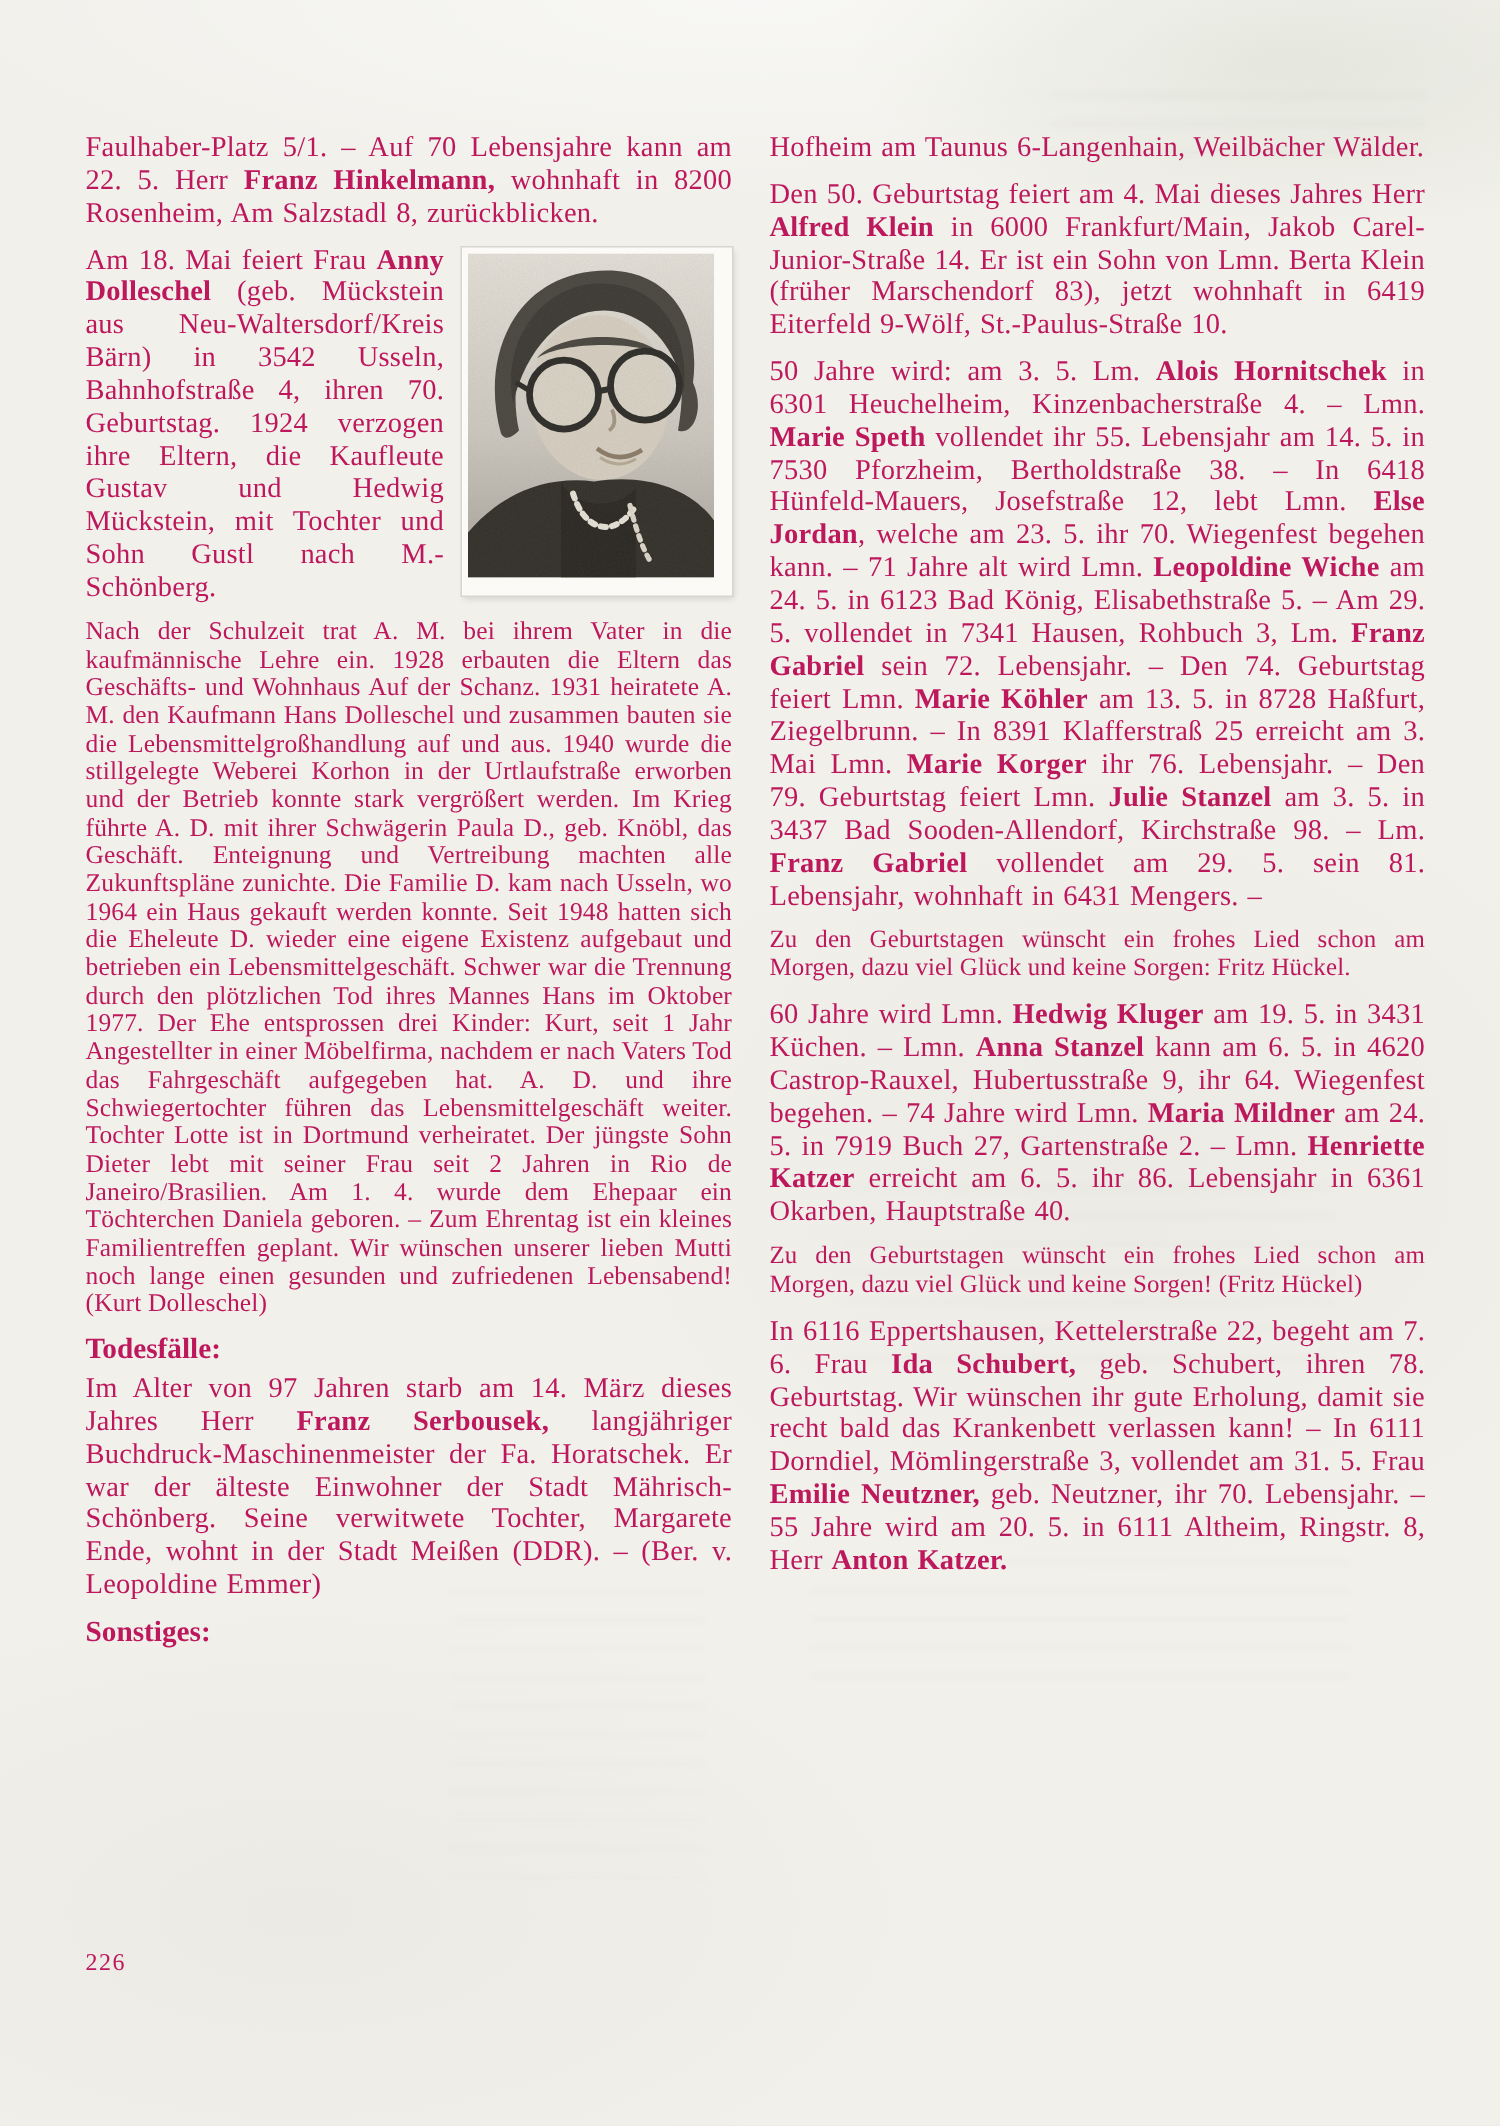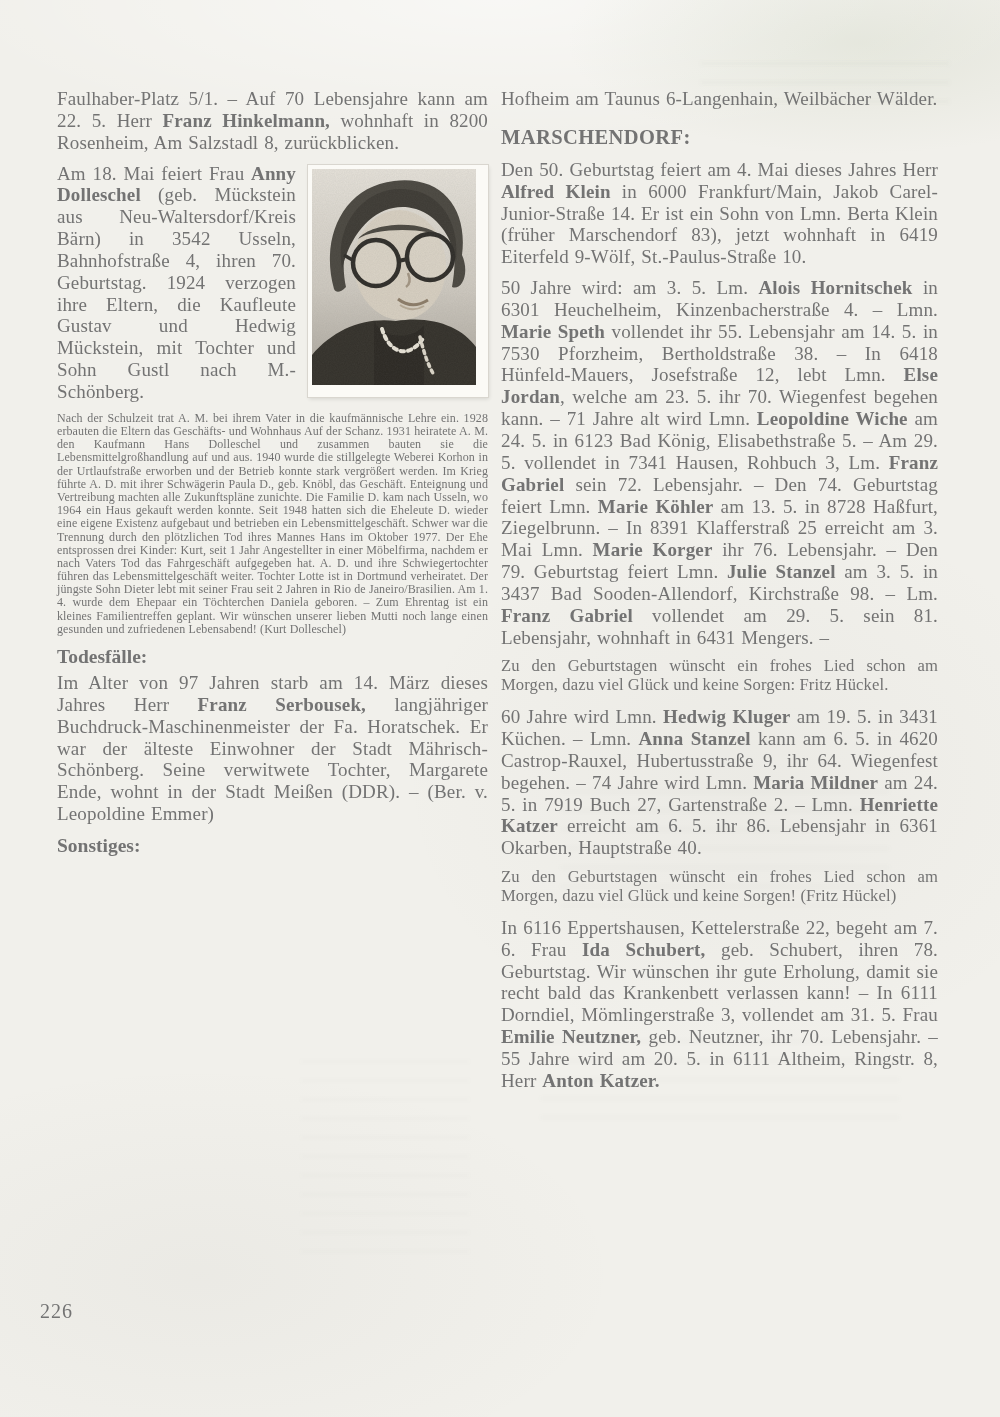--- a/index.html
+++ b/index.html
@@ -1,53 +1,53 @@
 <!DOCTYPE html>
 <html><head>
 <meta charset="utf-8">
 <style>
   html, body { margin:0; padding:0; background:#eceae5; }
   .page {
     position:relative;
     width:1000px; height:1417px;
     background:#f1f0eb;
     font-family:"Liberation Serif","DejaVu Serif",serif;
-    color:#737373;
+    color:#be185d;
     overflow:hidden;
   }
   
   .page::before {
     content:"";
     position:absolute; inset:0;
     background:
       radial-gradient(ellipse 420px 160px at 86% 3%, rgba(168,182,148,0.18), transparent 70%),
       radial-gradient(ellipse 600px 300px at 20% 90%, rgba(120,118,110,0.05), transparent 70%),
       radial-gradient(ellipse 500px 400px at 75% 55%, rgba(130,128,118,0.05), transparent 70%),
       radial-gradient(ellipse 800px 200px at 50% 0%, rgba(255,255,255,0.5), transparent 70%);
     pointer-events:none;
   }
   .col { position:absolute; top:88px; }
   .col-left  { left:57px;  width:431px; }
-  .col-right { left:501px; width:437px; }
+  .col-right { left:513px; width:437px; }
 
   p { margin:0; }
   .body-p {
     font-size:19px; line-height:1.15;
     text-align:justify;
     letter-spacing:0.15px; word-spacing:1px;
     margin-bottom:9px;
   }
   .small-p {
     font-size:16.6px; line-height:1.14;
     text-align:justify;
     letter-spacing:0.1px;
     margin-bottom:11px;
   }
   .bio-p {
-    font-size:12px; line-height:1.1;
+    font-size:17px; line-height:1.1;
     text-align:justify;
     letter-spacing:0.1px;
     clear:both;
     margin-bottom:10px;
   }
   .subhead {
     font-size:19.5px; font-weight:bold;
     margin:10px 0 4px 0;
   }
   .section-head {
@@ -62,22 +62,22 @@
     width:172px; height:224px;
     margin:2px 0 8px 12px;
     background:#fbfaf6;
     padding:4px;
     box-shadow:0 0 0 1px #d9d6cf, 1px 2px 4px rgba(0,0,0,0.12);
   }
   .photo-frame svg { display:block; width:164px; height:216px; }
 
   .page-number {
     position:absolute;
-    left:40px; top:1300px;
-    font-size:20px;
+    left:57px; top:1300px;
+    font-size:16px;
     letter-spacing:1px;
   }
 
   
   .ghost {
     position:absolute;
     pointer-events:none;
     background:repeating-linear-gradient(
       180deg,
       rgba(125,135,112,0.10) 0 3px,
@@ -154,21 +154,20 @@
     <p class="body-p"><span>Im Alter von 97 Jahren starb am 14. März dieses Jahres Herr </span><b>Franz Serbousek,</b><span> langjähriger Buchdruck-Maschinenmeister der Fa. Horatschek. Er war der älteste Einwohner der Stadt Mährisch-Schönberg. Seine verwitwete Tochter, Margarete Ende, wohnt in der Stadt Meißen (DDR). – (Ber. v. Leopoldine Emmer)</span></p>
 
     <h3 class="subhead">Sonstiges:</h3>
 
   </div>
 
   <div class="col col-right">
 
     <p class="body-p">Hofheim am Taunus 6-Langenhain, Weilbächer Wälder.</p>
 
-    <h2 class="section-head">MARSCHENDORF:</h2>
     <p class="body-p"><span>Den 50. Geburtstag feiert am 4. Mai dieses Jahres Herr </span><b>Alfred Klein</b><span> in 6000 Frankfurt/Main, Jakob Carel-Junior-Straße 14. Er ist ein Sohn von Lmn. Berta Klein (früher Marschendorf 83), jetzt wohnhaft in 6419 Eiterfeld 9-Wölf, St.-Paulus-Straße 10.</span></p>
     <p class="body-p"><span>50 Jahre wird: am 3. 5. Lm. </span><b>Alois Hornitschek</b><span> in 6301 Heuchelheim, Kinzenbacherstraße 4. – Lmn. </span><b>Marie Speth</b><span> vollendet ihr 55. Lebensjahr am 14. 5. in 7530 Pforzheim, Bertholdstraße 38. – In 6418 Hünfeld-Mauers, Josefstraße 12, lebt Lmn. </span><b>Else Jordan</b><span>, welche am 23. 5. ihr 70. Wiegenfest begehen kann. – 71 Jahre alt wird Lmn. </span><b>Leopoldine Wiche</b><span> am 24. 5. in 6123 Bad König, Elisabethstraße 5. – Am 29. 5. vollendet in 7341 Hausen, Rohbuch 3, Lm. </span><b>Franz Gabriel</b><span> sein 72. Lebensjahr. – Den 74. Geburtstag feiert Lmn. </span><b>Marie Köhler</b><span> am 13. 5. in 8728 Haßfurt, Ziegelbrunn. – In 8391 Klafferstraß 25 erreicht am 3. Mai Lmn. </span><b>Marie Korger</b><span> ihr 76. Lebensjahr. – Den 79. Geburtstag feiert Lmn. </span><b>Julie Stanzel</b><span> am 3. 5. in 3437 Bad Sooden-Allendorf, Kirchstraße 98. – Lm. </span><b>Franz Gabriel</b><span> vollendet am 29. 5. sein 81. Lebensjahr, wohnhaft in 6431 Mengers. –</span></p>
     <p class="small-p">Zu den Geburtstagen wünscht ein frohes Lied schon am Morgen, dazu viel Glück und keine Sorgen: Fritz Hückel.</p>
 
     <p class="body-p"><span>60 Jahre wird Lmn. </span><b>Hedwig Kluger</b><span> am 19. 5. in 3431 Küchen. – Lmn. </span><b>Anna Stanzel</b><span> kann am 6. 5. in 4620 Castrop-Rauxel, Hubertusstraße 9, ihr 64. Wiegenfest begehen. – 74 Jahre wird Lmn. </span><b>Maria Mildner</b><span> am 24. 5. in 7919 Buch 27, Gartenstraße 2. – Lmn. </span><b>Henriette Katzer</b><span> erreicht am 6. 5. ihr 86. Lebensjahr in 6361 Okarben, Hauptstraße 40.</span></p>
     <p class="small-p">Zu den Geburtstagen wünscht ein frohes Lied schon am Morgen, dazu viel Glück und keine Sorgen! (Fritz Hückel)</p>
 
     <p class="body-p"><span>In 6116 Eppertshausen, Kettelerstraße 22, begeht am 7. 6. Frau </span><b>Ida Schubert,</b><span> geb. Schubert, ihren 78. Geburtstag. Wir wünschen ihr gute Erholung, damit sie recht bald das Krankenbett verlassen kann! – In 6111 Dorndiel, Mömlingerstraße 3, vollendet am 31. 5. Frau </span><b>Emilie Neutzner,</b><span> geb. Neutzner, ihr 70. Lebensjahr. – 55 Jahre wird am 20. 5. in 6111 Altheim, Ringstr. 8, Herr </span><b>Anton Katzer.</b></p>
 
   </div>

